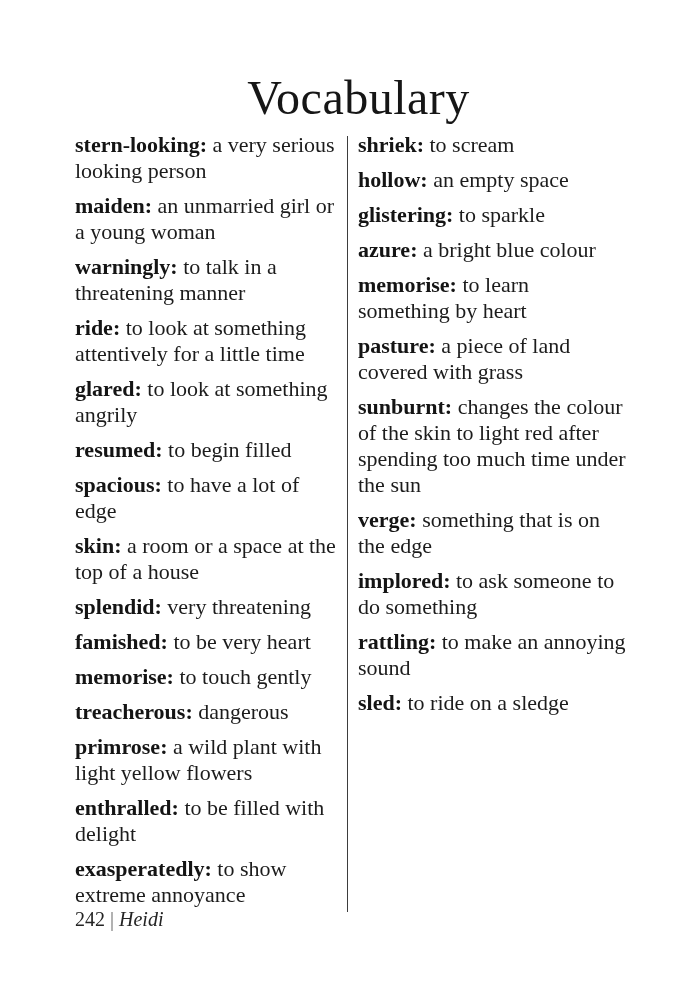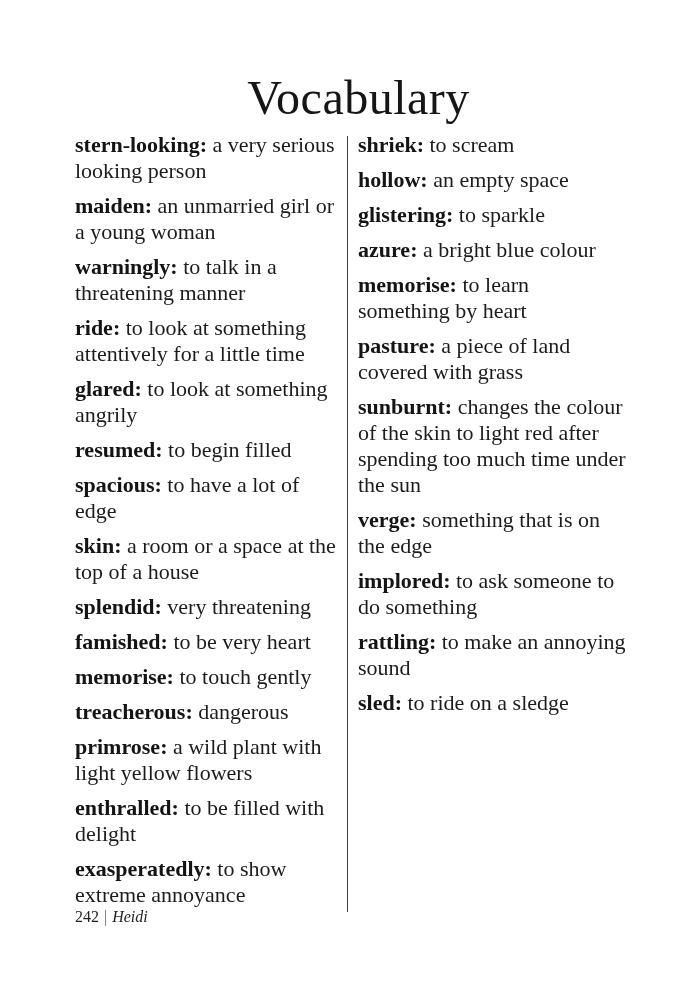--- a/index.html
+++ b/index.html
@@ -51,21 +51,21 @@
     font-weight: bold;
     color: #141414;
   }
   .def {
     color: #1c1c1c;
   }
   .footer {
     position: absolute;
     left: 75px;
     top: 908px;
-    font-size: 16px;
+    font-size: 20px;
     color: #242424;
   }
   .footer .pipe {
     color: #6b6b6b;
     font-weight: 300;
     margin: 0 5px;
   }
   .footer .book {
     font-style: italic;
   }

